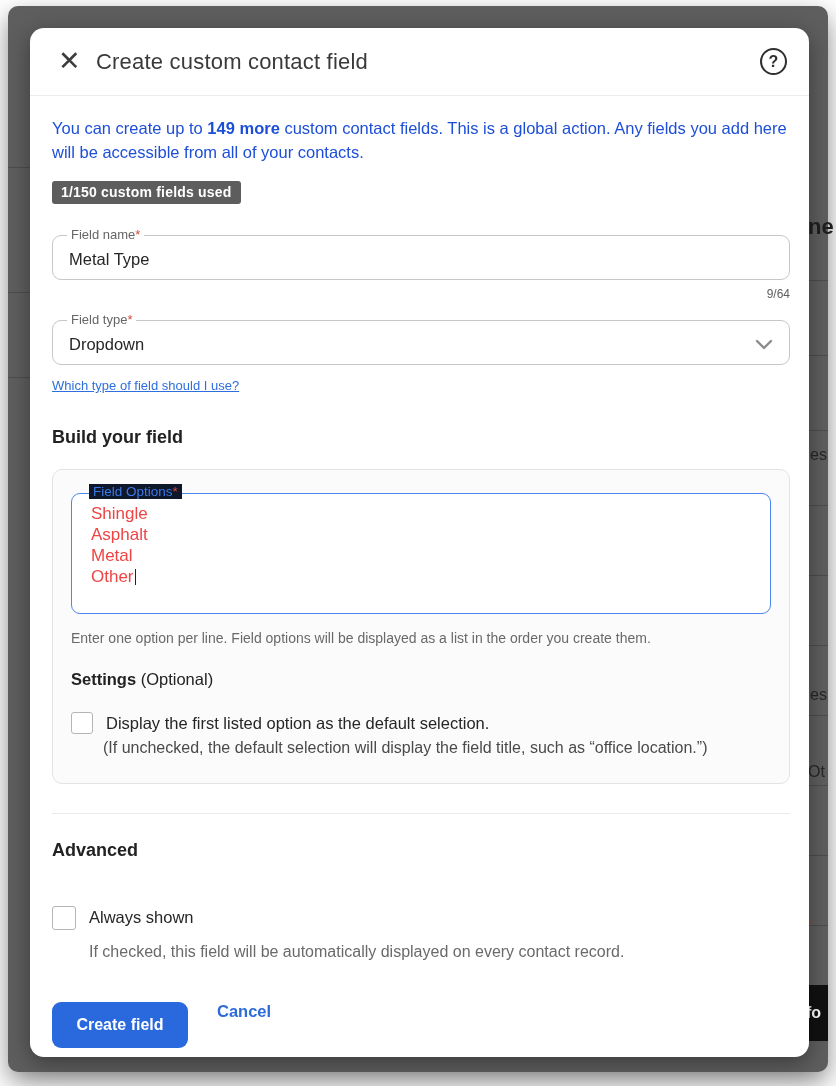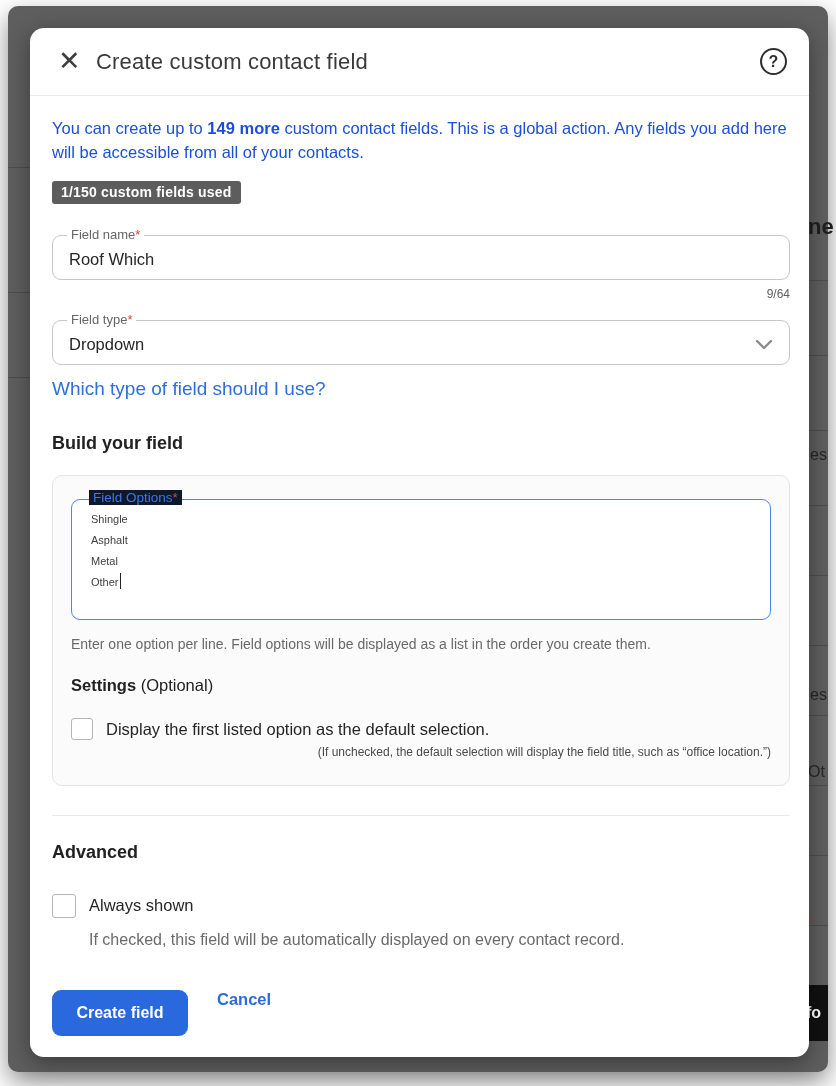--- a/index.html
+++ b/index.html
@@ -44,47 +44,47 @@
   .tf-label { position:absolute; top:-9px; left:14px; background:#fff; padding:0 4px;
     font-size:13px; color:#666; }
   .req { color:#d24a3e; }
   .tf-value { font-size:16.5px; color:#262626; }
   .tf .chevron { margin-left:auto; }
 
   .tf-fieldname { margin-top:31px; }
   .char-counter { width:738px; text-align:right; font-size:12px; color:#5e5e5e; margin-top:7px; }
   .tf-fieldtype { margin-top:19px; cursor:pointer; }
 
-  .help-link { display:inline-block; margin-top:13px; color:#2e6fdb; font-size:19px; cursor:pointer; }
+  .help-link { display:inline-block; margin-top:13px; color:#2e6fdb; font-size:13px; cursor:pointer;text-decoration:underline; }
 
   .section-h { font-size:18px; font-weight:bold; color:#222; }
   .build-h { margin-top:33px; }
 
   .panel { margin-top:21px; width:738px; border:1px solid #e3e3e3; border-radius:10px;
     background:#fbfbfb; padding:23px 18px 26px; }
   .ta { position:relative; width:700px; height:121px; border:1.5px solid #4c85ef; border-radius:9px;
     background:#fff; padding:9px 14px 0 19px; cursor:text; }
   .ta-label { position:absolute; top:-10px; left:17px; background:#0f172a; padding:0 4px;
     font-size:13.5px; color:#3c78e9; }
-  .option-line { font-size:11px; line-height:21px; color:#404040; }
+  .option-line { font-size:17px; line-height:21px; color:#ef4444; }
   .caret { display:inline-block; width:1.5px; height:16px; background:#222; vertical-align:-3px; margin-left:1px; }
   .ta-helper { margin-top:16px; font-size:14px; color:#696969; }
 
   .settings-h { margin-top:24px; font-size:16.5px; color:#222; }
   .settings-h b { font-weight:bold; }
 
   .chk-row { display:flex; align-items:flex-start; margin-top:23px; }
   .chk { width:22px; height:22px; border:1.5px solid #b5b5b5; border-radius:3px; background:#fff;
     flex:none; cursor:pointer; }
   .chk-label { margin-left:13px; font-size:16.5px; color:#262626; line-height:22px; }
-  .chk-note { margin-left:20px; margin-top:5px; font-size:12px; color:#4a4a4a;text-align:right; }
+  .chk-note { margin-left:32px; margin-top:5px; font-size:16px; color:#4a4a4a; }
 
   .divider { margin-top:29px; width:738px; height:1px; background:#e9e9e9; }
   .advanced-h { margin-top:26px; }
-  .always-row { margin-top:31px; }
+  .always-row { margin-top:45px; }
   .always-row .chk { width:24px; height:24px; }
   .adv-helper { margin-left:37px; margin-top:13px; font-size:16px; color:#6a6a6a; }
 
   .footer { display:flex; align-items:flex-start; margin-top:41px; }
   .btn-primary { width:136px; height:46px; background:#2968dd; color:#fff; border:none;
     border-radius:9px; font-family:inherit; font-size:16px; font-weight:bold; cursor:pointer; }
   .btn-cancel { margin-left:29px; background:none; border:none; font-family:inherit;
     color:#2d6bd9; font-size:16.5px; font-weight:bold; cursor:pointer; }
 </style>
 </head>
@@ -123,21 +123,21 @@
     </div>
 
     <div class="modal-body">
 
       <p class="intro"><span>You can create up to </span><b>149 more</b><span> custom contact fields. This is a global action. Any fields you add here will be accessible from all of your contacts.</span></p>
 
       <span class="usage-badge">1/150 custom fields used</span>
 
       <div class="tf tf-fieldname">
         <span class="tf-label"><span>Field name</span><span class="req">*</span></span>
-        <span class="tf-value">Roof Which</span>
+        <span class="tf-value">Metal Type</span>
       </div>
       <div class="char-counter">9/64</div>
 
       <div class="tf tf-fieldtype">
         <span class="tf-label"><span>Field type</span><span class="req">*</span></span>
         <span class="tf-value">Dropdown</span>
         <svg class="chevron" width="18" height="11" viewBox="0 0 18 11">
             <polyline points="2,2 9,9 16,2" fill="none" stroke="#8b8b8b" stroke-width="2.4" stroke-linecap="round" stroke-linejoin="round"></polyline>
           </svg>
       </div>

